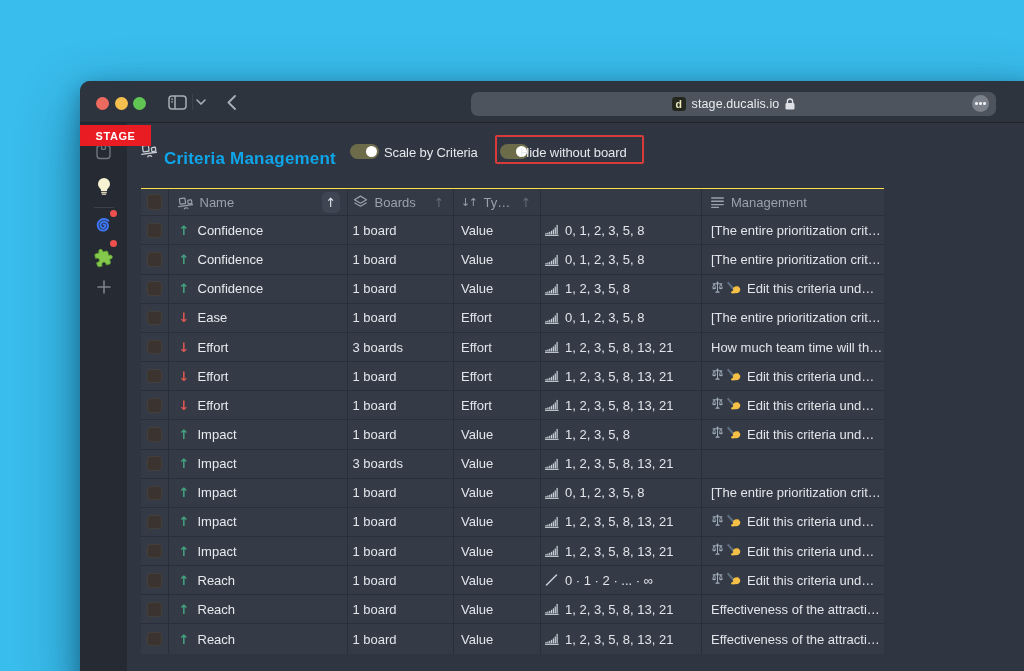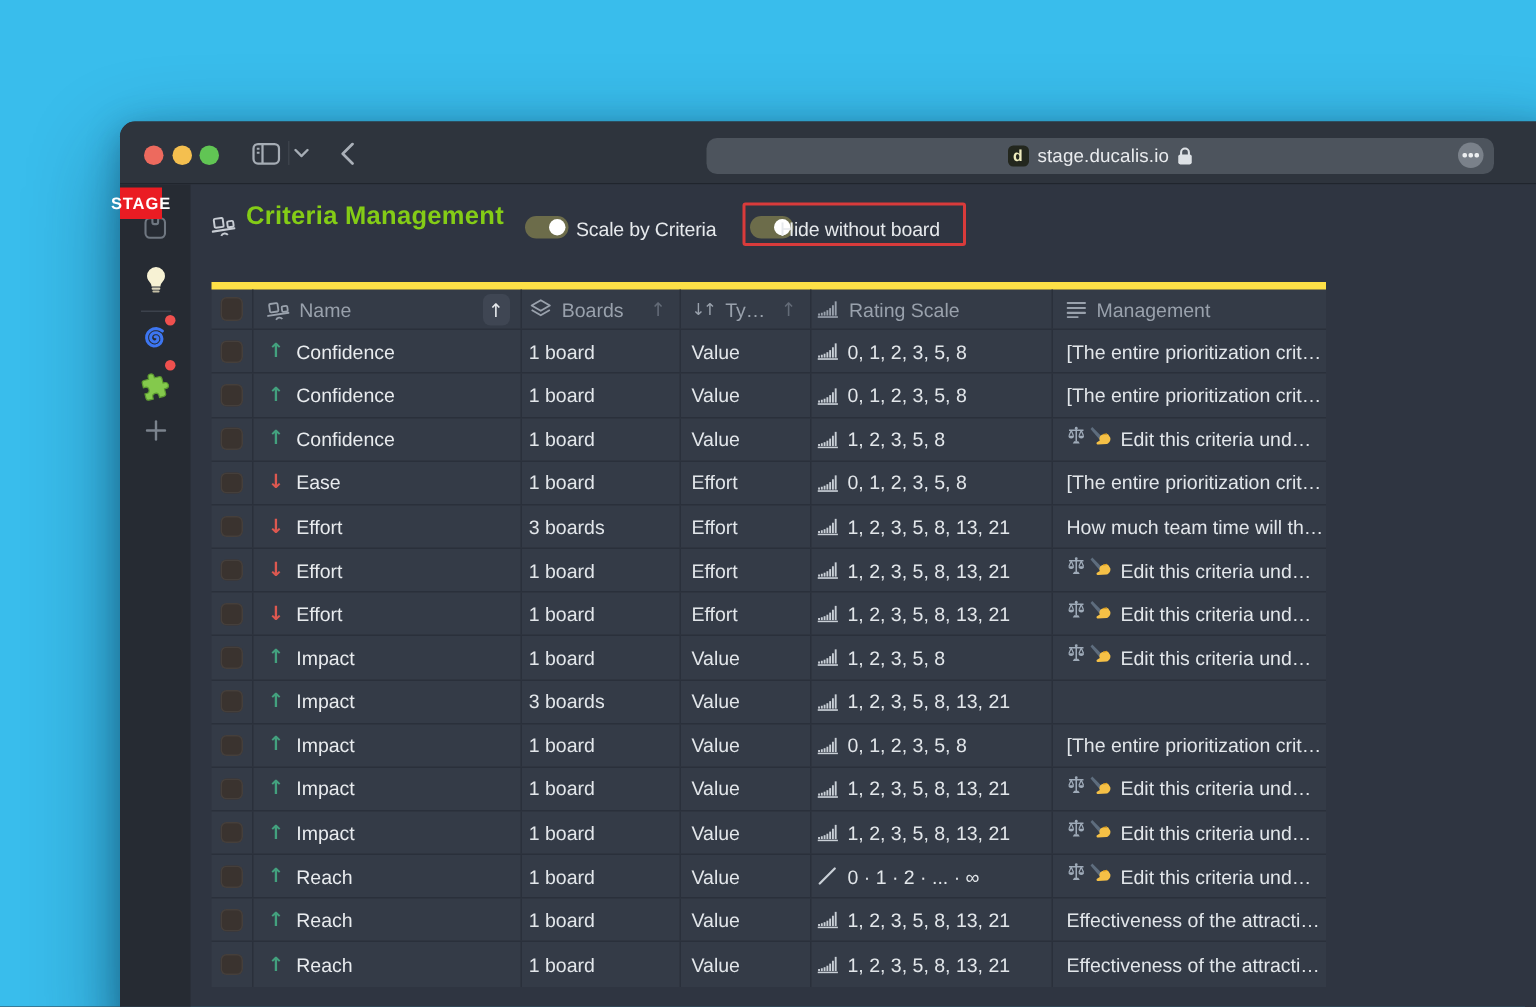--- a/index.html
+++ b/index.html
@@ -35,40 +35,40 @@
   .more-btn i { width:2.4px; height:2.4px; border-radius:50%; background:#eceef0; display:block; }
 
   
   .page { position:absolute; left:0; top:42px; right:0; bottom:0; background:#2f3541; }
 
   .appsidebar { position:absolute; left:0; top:0; width:47.3px; height:100%; background:#262b33; }
   .sb-ic { position:absolute; left:0; width:47.3px; display:flex; justify-content:center; }
   .sb-divider { position:absolute; left:14px; top:83.5px; width:20px; height:1px; background:#3c424c; }
   .sb-dot { position:absolute; width:7px; height:7px; border-radius:50%; background:#ef504e; }
 
-  .stage-badge { position:absolute; left:0; top:2px; width:28px; height:21px; background:#ea1c23;
+  .stage-badge { position:absolute; left:0; top:2px; width:71px; height:21px; background:#ea1c23;
     color:#fff; font-size:11px; font-weight:700; letter-spacing:.6px;
     display:flex; align-items:center; justify-content:center; z-index:5; }
 
   
   .ph-icon { position:absolute; left:60.5px; top:18px; }
-  .ph-title { position:absolute; left:84px; top:11px; color:#84cc16; font-size:17px; font-weight:600; letter-spacing:.2px; }
+  .ph-title { position:absolute; left:84px; top:26px; color:#0ea5e9; font-size:17px; font-weight:600; letter-spacing:.2px; }
   .toggle { position:absolute; width:29px; height:15.5px; border-radius:8px; background:#6c6c4a; }
   .toggle .knob { position:absolute; right:2px; top:2px; width:11.5px; height:11.5px; border-radius:50%; background:#ffffff; }
   .toggle1 { left:270px; top:20.5px; }
   .tg-label { position:absolute; color:#e6e9ec; font-size:13px; letter-spacing:-0.1px; }
   .tg-label1 { left:304px; top:21.5px; }
   .red-box { position:absolute; left:414.5px; top:11.5px; width:149px; height:29px;
     border:2.5px solid #d93b3b; border-radius:2px; z-index:4; }
   .toggle2 { left:420px; top:20.5px; }
   .tg-label2 { left:440px; top:21.5px; }
 
   
   .ctable { position:absolute; left:61px; top:65px; width:742.5px; background:#343b47;
-    border-top:5px solid #fde047; }
+    border-top:1px solid #fde047; }
   .thead { position:relative; height:27.3px; border-bottom:1px solid #2a303b; }
   .trow { position:relative; height:29.17px; border-bottom:1px solid #2a303b; }
   .trow:last-child { border-bottom:none; }
   .cell { position:absolute; top:0; height:100%; display:flex; align-items:center; overflow:hidden; white-space:nowrap; }
   
   .c0 { left:0;       width:26.5px; justify-content:center; }
   .c1 { left:26.5px;  width:179px;  padding-left:10px; }
   .c2 { left:205.5px; width:106.5px; padding-left:6px; }
   .c3 { left:312px;   width:87px;   padding-left:8px; }
   .c4 { left:399px;   width:161px;  padding-left:5px; }
@@ -231,35 +231,20 @@
                 </svg>
               </span>
               <span>Boards</span>
               <span class="sort-faint">↑</span>
             </div>
             <div class="cell c3 hd">
               <span class="updown">↓↑</span>
               <span>Ty…</span>
               <span class="sort-faint">↑</span>
             </div>
-            <div class="cell c4 hd">
-              <span class="hicon">
-                <svg width="14" height="12" viewBox="0 0 14 12" fill="#99a1ac">
-                  <rect x="0.4" y="9" width="1.25" height="1.4"></rect>
-                  <rect x="2.25" y="8.5" width="1.25" height="1.9"></rect>
-                  <rect x="4.1" y="7.800000000000001" width="1.25" height="2.6"></rect>
-                  <rect x="5.949999999999999" y="6.800000000000001" width="1.25" height="3.6"></rect>
-                  <rect x="7.799999999999999" y="5.4" width="1.25" height="5"></rect>
-                  <rect x="9.649999999999999" y="3.5" width="1.25" height="6.9"></rect>
-                  <rect x="11.499999999999998" y="0.9000000000000004" width="1.25" height="9.5"></rect>
-                  <rect x="0" y="10.8" width="13.6" height="1.1"></rect>
-                </svg>
-              </span>
-              <span>Rating Scale</span>
-            </div>
             <div class="cell c5 hd">
               <span class="hicon">
                 <svg width="13" height="11" viewBox="0 0 13 11" stroke="#99a1ac" stroke-width="1.4" stroke-linecap="round">
                   <line x1="0.7" y1="1" x2="12.3" y2="1"></line>
                   <line x1="0.7" y1="4.3" x2="12.3" y2="4.3"></line>
                   <line x1="0.7" y1="7.6" x2="12.3" y2="7.6"></line>
                   <line x1="0.7" y1="10.4" x2="7.5" y2="10.4" stroke-width="1.2"></line>
                 </svg>
               </span>
               <span>Management</span>

